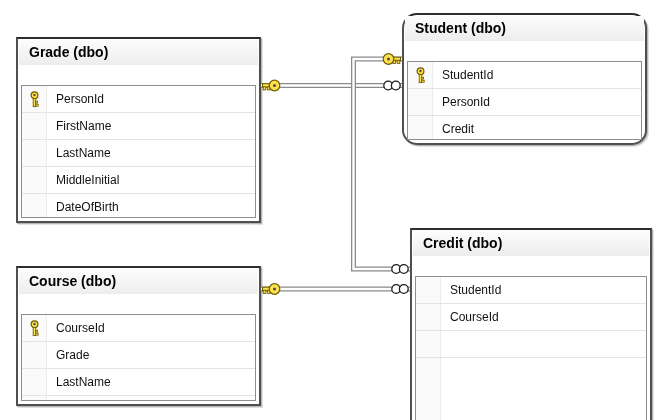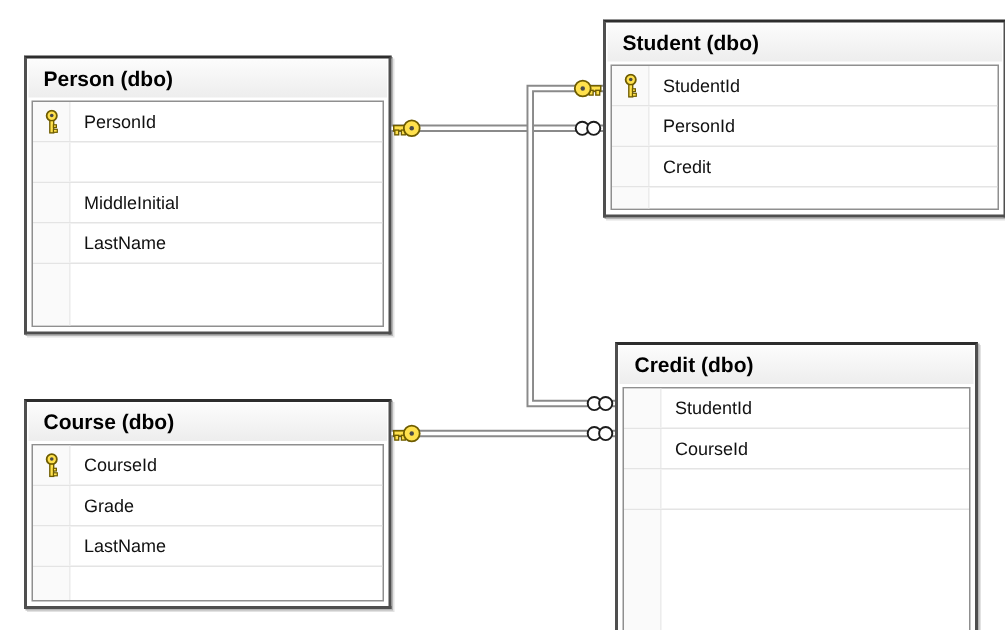--- a/index.html
+++ b/index.html
@@ -14,21 +14,21 @@
     box-shadow:1px 1px 0 #b5b5b5, 2px 2px 0 #e2e2e2;
     display:flex; flex-direction:column; z-index:2;
   }
   .tbl-title {
     flex:0 0 25px; line-height:25px; margin:1px 1px 0 1px;
     padding-left:10px; font-size:14px; font-weight:bold; color:#000;
     background:linear-gradient(180deg,#fcfcfc,#ededed);
     white-space:nowrap; cursor:default;
   }
   .tbl-body {
-    flex:1 1 auto; margin:2px 3px 3px 3px; border:1px solid #8f8f8f;
+    flex:1 1 auto; margin:20px 3px 3px 3px; border:1px solid #8f8f8f;
     background:#ffffff; display:flex; flex-direction:column; overflow:hidden;
   }
   .t-row { flex:0 0 26px; display:flex; align-items:stretch; border-bottom:1px solid #e4e4e4; }
   .t-row.filler { flex:1 1 auto; border-bottom:none; }
   .icon-cell {
     flex:0 0 24px; border-right:1px solid #ececec; background:#fafafa;
     display:flex; align-items:center; justify-content:center;
   }
   .name-cell {
     flex:1 1 auto; display:flex; align-items:center; padding-left:9px;
@@ -83,53 +83,58 @@
 
     <g>
       <path d="M 261 289 H 410" fill="none" stroke="#8a8a8a" stroke-width="5"></path>
       <path d="M 261 289 H 410" fill="none" stroke="#ffffff" stroke-width="2.4"></path>
       <use href="#key-left" x="262" y="289"></use>
       <use href="#infinity" x="409" y="289"></use>
     </g>
   </svg>
 
   <div class="tbl" style="left:16px; top:37px; width:245px; height:186px;">
-    <div class="tbl-title">Person (dbo)</div>
+    <div class="tbl-title">Grade (dbo)</div>
     <div class="tbl-body">
       <div class="t-row">
         <div class="icon-cell">
           <svg width="11" height="17" viewBox="0 0 11 17">
               <circle cx="5.5" cy="4.2" r="3.4" fill="#ffe14d" stroke="#6e5c00" stroke-width="1.2"></circle>
               <circle cx="5.5" cy="4" r="1.2" fill="#4a4a4a"></circle>
               <rect x="4.2" y="7.4" width="2.6" height="8.2" fill="#ffe14d" stroke="#6e5c00" stroke-width="0.9"></rect>
               <rect x="6.6" y="13.2" width="2.6" height="2" fill="#ffe14d" stroke="#6e5c00" stroke-width="0.8"></rect>
               <rect x="6.6" y="10.2" width="2" height="1.8" fill="#ffe14d" stroke="#6e5c00" stroke-width="0.8"></rect>
             </svg>
         </div>
         <div class="name-cell">PersonId</div>
       </div>
       <div class="t-row">
         <div class="icon-cell"></div>
+        <div class="name-cell">FirstName</div>
+      </div>
+      <div class="t-row">
+        <div class="icon-cell"></div>
+        <div class="name-cell">LastName</div>
       </div>
       <div class="t-row">
         <div class="icon-cell"></div>
         <div class="name-cell">MiddleInitial</div>
       </div>
       <div class="t-row">
         <div class="icon-cell"></div>
-        <div class="name-cell">LastName</div>
-      </div>
-      <div class="t-row filler">
-        <div class="icon-cell"></div>
-        <div class="name-cell"></div>
-      </div>
-    </div>
-  </div>
-
-  <div class="tbl" style="left:402px; top:13px; width:269px; height:132px;">
+        <div class="name-cell">DateOfBirth</div>
+      </div>
+      <div class="t-row filler">
+        <div class="icon-cell"></div>
+        <div class="name-cell"></div>
+      </div>
+    </div>
+  </div>
+
+  <div class="tbl" style="left:402px; top:13px; width:245px; height:132px;border-radius:15px;">
     <div class="tbl-title">Student (dbo)</div>
     <div class="tbl-body">
       <div class="t-row">
         <div class="icon-cell">
           <svg width="11" height="17" viewBox="0 0 11 17">
               <circle cx="5.5" cy="4.2" r="3.4" fill="#ffe14d" stroke="#6e5c00" stroke-width="1.2"></circle>
               <circle cx="5.5" cy="4" r="1.2" fill="#4a4a4a"></circle>
               <rect x="4.2" y="7.4" width="2.6" height="8.2" fill="#ffe14d" stroke="#6e5c00" stroke-width="0.9"></rect>
               <rect x="6.6" y="13.2" width="2.6" height="2" fill="#ffe14d" stroke="#6e5c00" stroke-width="0.8"></rect>
               <rect x="6.6" y="10.2" width="2" height="1.8" fill="#ffe14d" stroke="#6e5c00" stroke-width="0.8"></rect>

